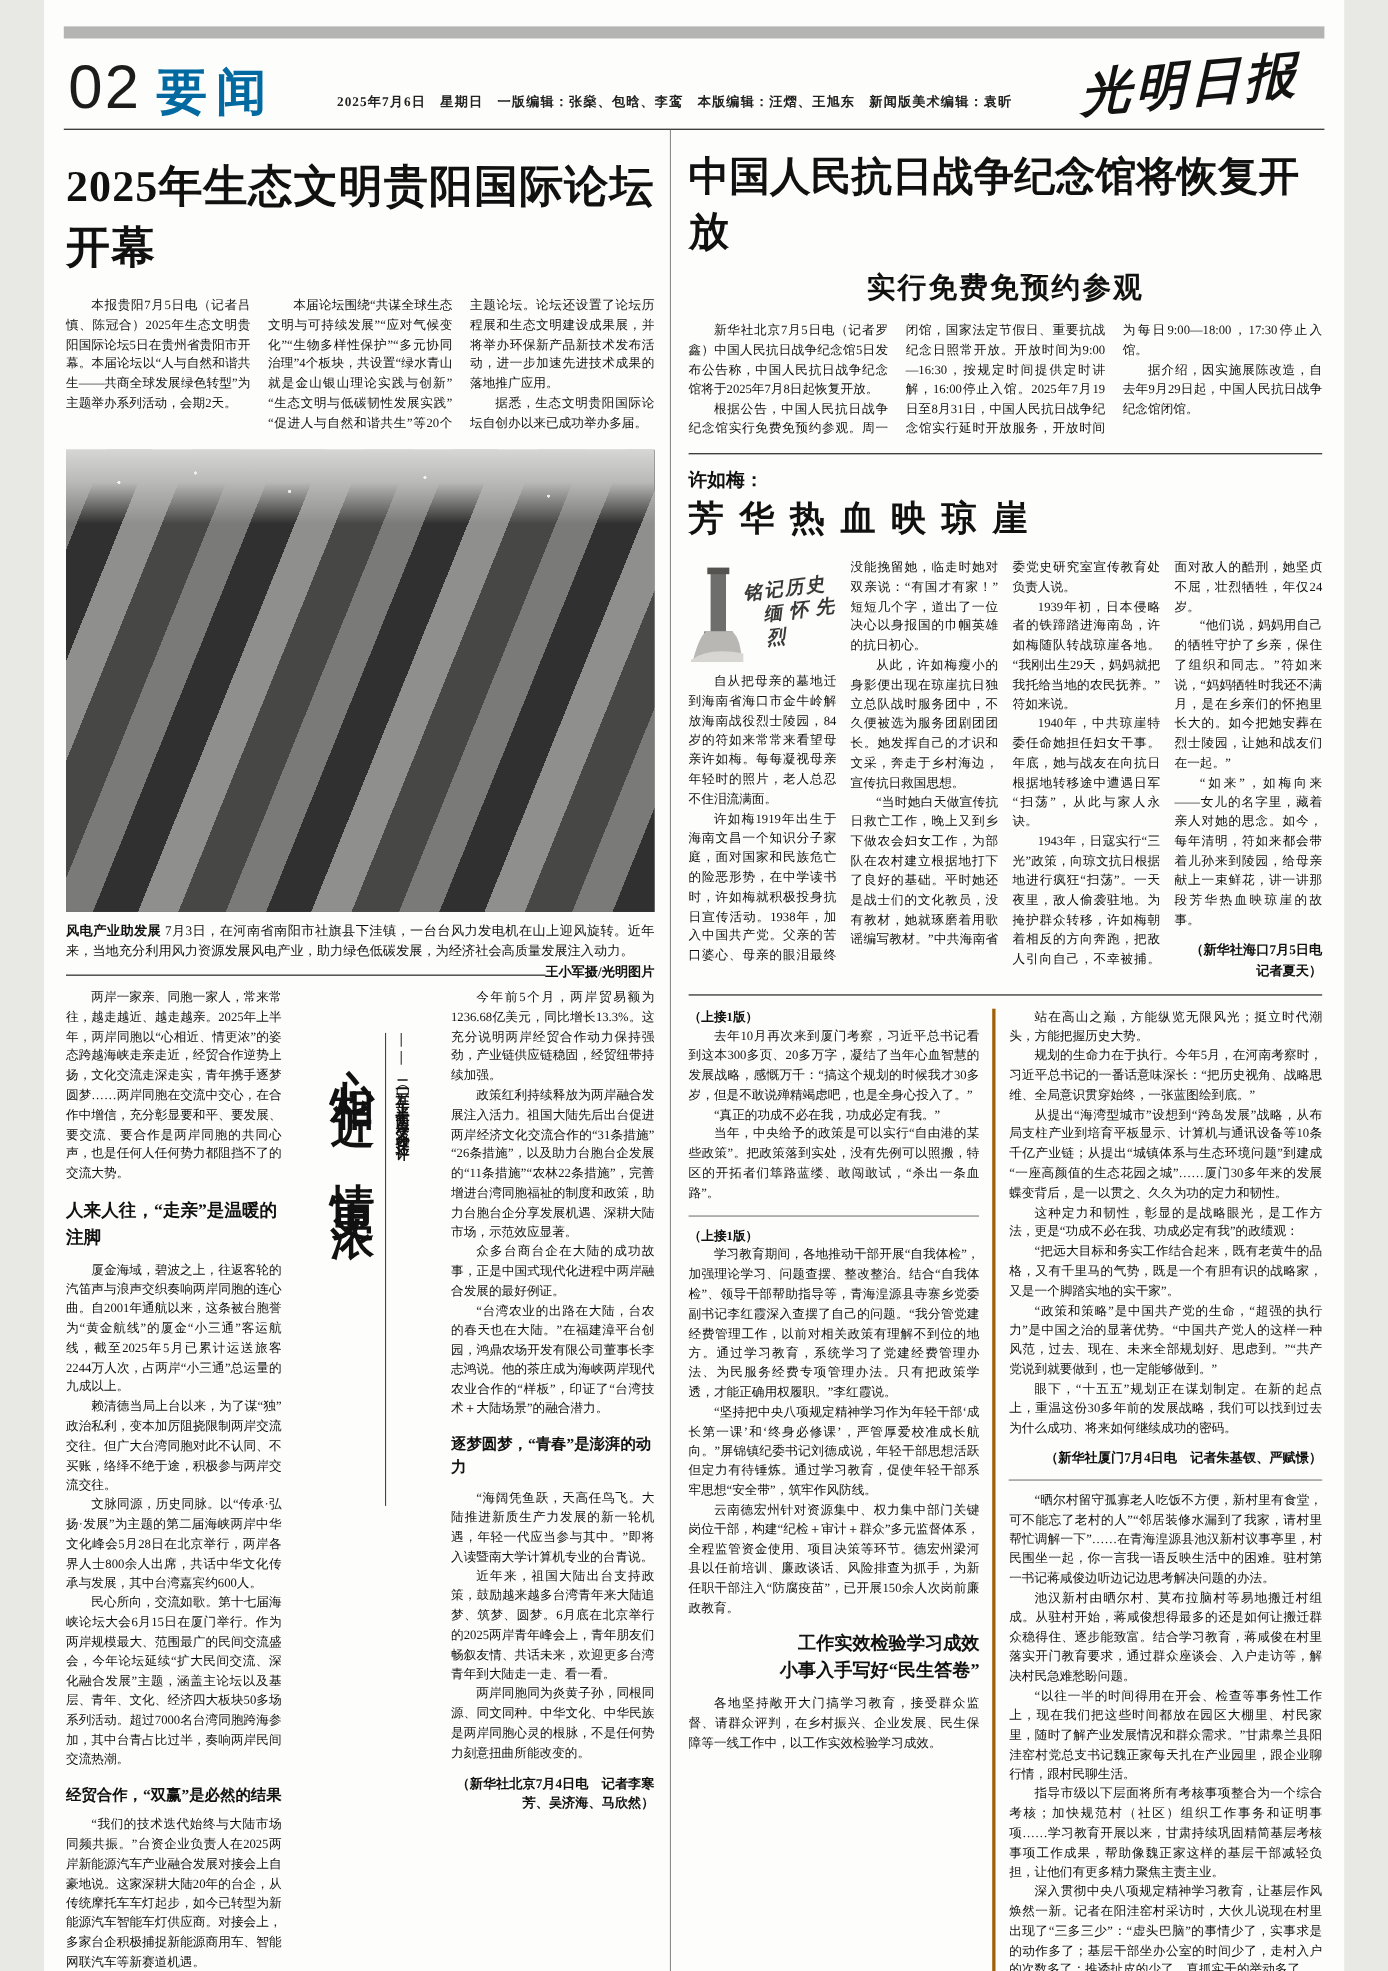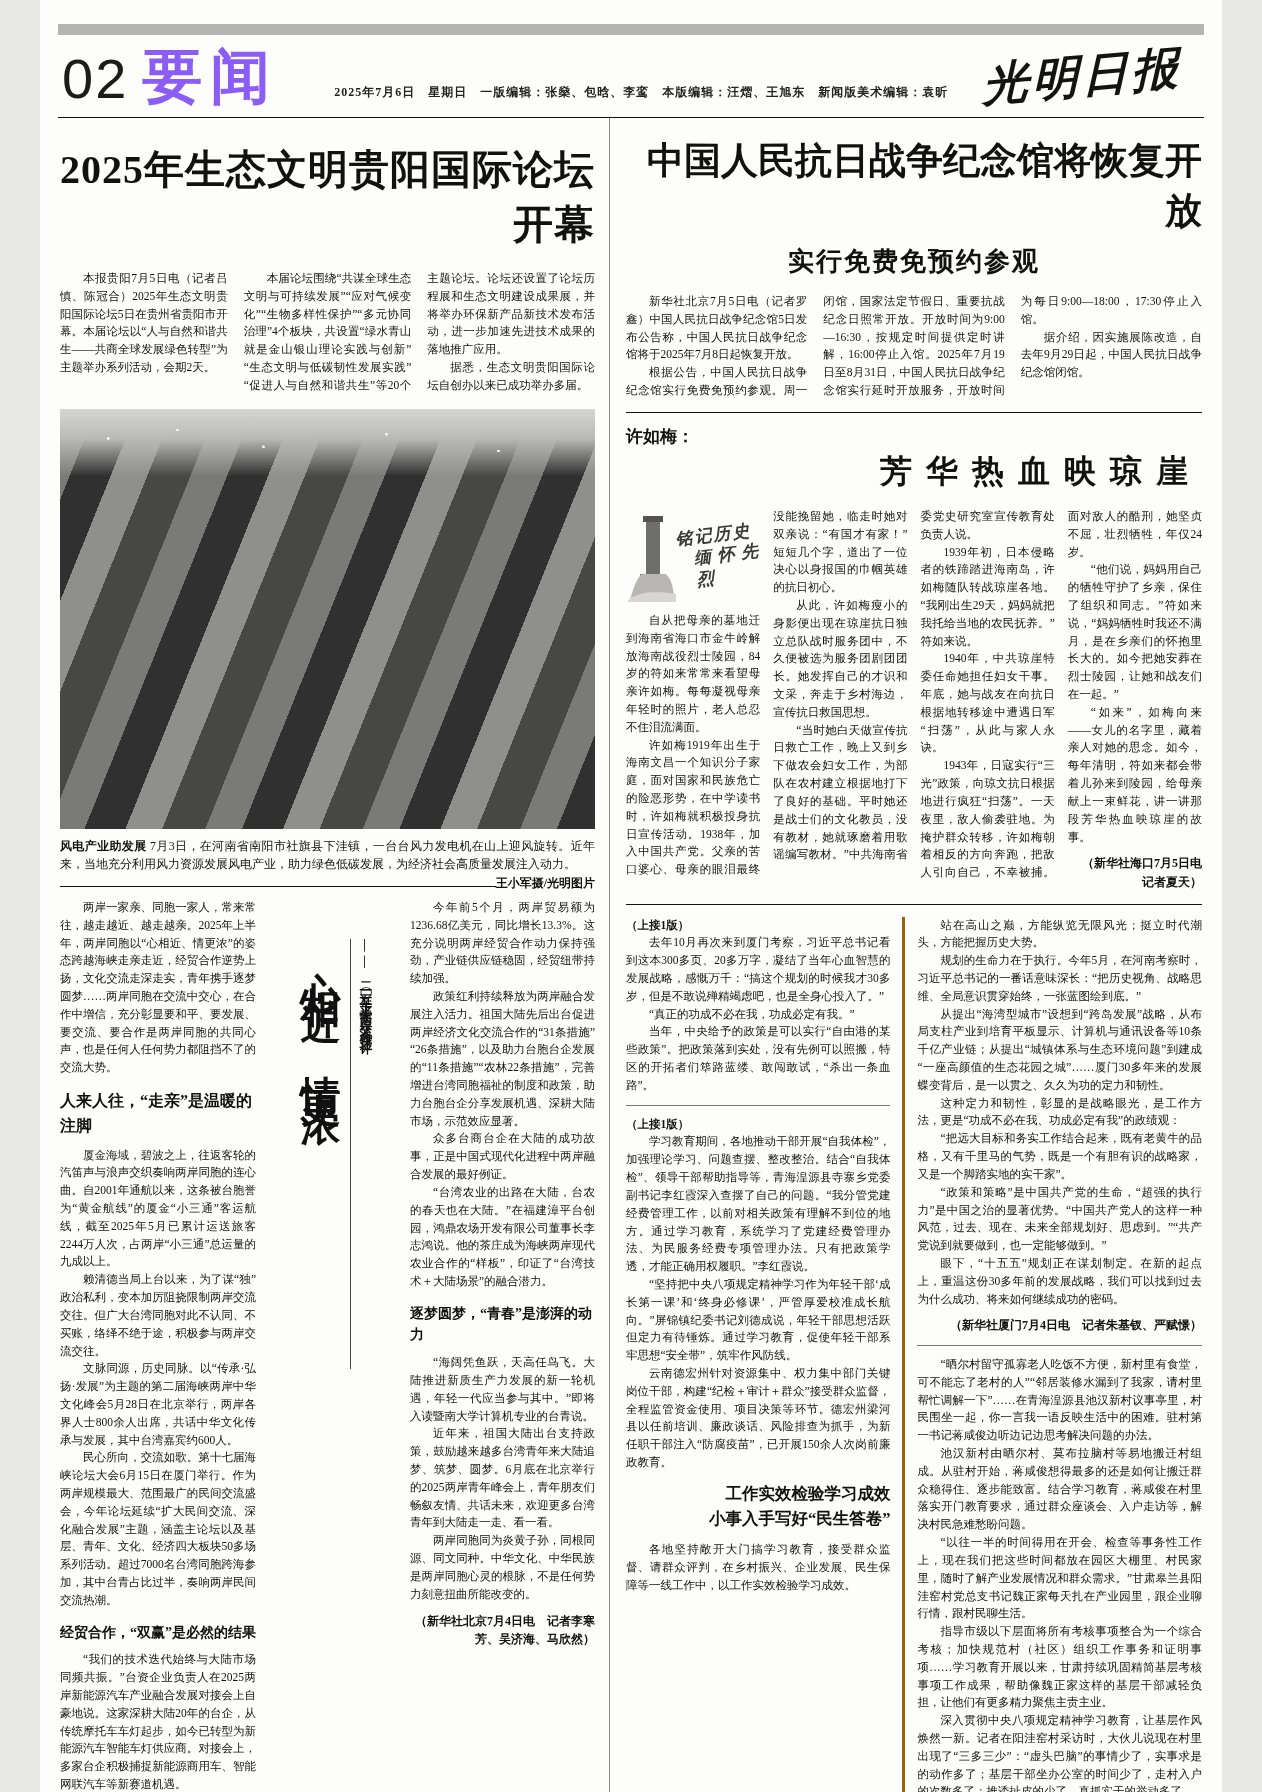--- a/index.html
+++ b/index.html
@@ -6,28 +6,28 @@
   html,body { background:#e8e8e4; }
   .page {
     width:1182px; height:1792px; margin:0 auto; background:#fdfdfb; color:#111;
     font-family:"Liberation Serif","DejaVu Serif",serif;
     overflow:hidden; position:relative; padding:0 18px;
   }
   
   .topbar { height:11px; background:#b4b4b2; margin-top:24px; }
   .masthead-row { display:flex; align-items:flex-end; padding:10px 4px 10px 4px; border-bottom:1.5px solid #111; }
   .page-num { font-family:"Liberation Sans","DejaVu Sans",sans-serif; font-size:56px; line-height:1; font-weight:400; color:#1c1c1c; letter-spacing:2px; }
-  .section-name { font-size:60px; line-height:1; font-weight:bold; color:#8b5cf6; margin-left:14px; letter-spacing:8px; }
+  .section-name { font-size:46px; line-height:1; font-weight:bold; color:#0369a1; margin-left:14px; letter-spacing:8px; }
   .dateline { font-size:12px; font-weight:bold; color:#222; margin-left:56px; padding-bottom:6px; letter-spacing:1px; }
   .masthead { margin-left:auto; font-size:46px; font-weight:bold; font-style:italic; transform:rotate(-5deg) skewX(-4deg); letter-spacing:4px; color:#131313; padding-right:18px; }
   
   .main { display:flex; align-items:stretch; }
   .col-left { width:552px; padding:10px 14px 0 2px; border-right:1px solid #8c8c8c; }
   .col-right { flex:1; padding:8px 2px 0 16px; }
-  h1.headline { text-align:right; font-weight:bold; }
+  h1.headline { text-align:left; font-weight:bold; }
   .guiyang-headline { font-size:40px; letter-spacing:1px; margin:14px 0 18px; }
   .memorial-headline { font-size:37px; letter-spacing:0; margin:10px 0 8px; }
   .memorial-sub { text-align:center; font-size:26px; font-weight:bold; margin:6px 0 14px; letter-spacing:2px; }
   .body3 { column-count:3; column-gap:16px; font-size:11.5px; line-height:1.55; text-align:justify; }
   .body4 { column-count:4; column-gap:13px; font-size:11.5px; line-height:1.55; text-align:justify; }
   p.para { text-indent:2em; margin:0; }
   
   .photo {
     margin-top:14px; height:420px; width:100%;
     background:
@@ -189,21 +189,21 @@
             <p class="para continued">（上接1版）</p>
             <p class="para">去年10月再次来到厦门考察，习近平总书记看到这本300多页、20多万字，凝结了当年心血智慧的发展战略，感慨万千：“搞这个规划的时候我才30多岁，但是不敢说殚精竭虑吧，也是全身心投入了。”</p>
             <p class="para">“真正的功成不必在我，功成必定有我。”</p>
             <p class="para">当年，中央给予的政策是可以实行“自由港的某些政策”。把政策落到实处，没有先例可以照搬，特区的开拓者们筚路蓝缕、敢闯敢试，“杀出一条血路”。</p>
           </article>
           <hr class="rule-light">
           <article>
             <p class="para continued">（上接1版）</p>
             <p class="para">学习教育期间，各地推动干部开展“自我体检”，加强理论学习、问题查摆、整改整治。结合“自我体检”、领导干部帮助指导等，青海湟源县寺寨乡党委副书记李红霞深入查摆了自己的问题。“我分管党建经费管理工作，以前对相关政策有理解不到位的地方。通过学习教育，系统学习了党建经费管理办法、为民服务经费专项管理办法。只有把政策学透，才能正确用权履职。”李红霞说。</p>
             <p class="para">“坚持把中央八项规定精神学习作为年轻干部‘成长第一课’和‘终身必修课’，严管厚爱校准成长航向。”屏锦镇纪委书记刘德成说，年轻干部思想活跃但定力有待锤炼。通过学习教育，促使年轻干部系牢思想“安全带”，筑牢作风防线。</p>
-            <p class="para">云南德宏州针对资源集中、权力集中部门关键岗位干部，构建“纪检＋审计＋群众”接受群众监督，全程监管资金使用、项目决策等环节。德宏州梁河县以任前培训、廉政谈话、风险排查为抓手，为新任职干部注入“防腐疫苗”，已开展150余人次岗前廉政教育。</p>
+            <p class="para">云南德宏州针对资源集中、权力集中部门关键岗位干部，构建“纪检＋审计＋群众”多元监督体系，全程监管资金使用、项目决策等环节。德宏州梁河县以任前培训、廉政谈话、风险排查为抓手，为新任职干部注入“防腐疫苗”，已开展150余人次岗前廉政教育。</p>
             <h3 class="study-subhead">
               <span>工作实效检验学习成效</span><br>
               <span>小事入手写好“民生答卷”</span>
             </h3>
             <p class="para">各地坚持敞开大门搞学习教育，接受群众监督、请群众评判，在乡村振兴、企业发展、民生保障等一线工作中，以工作实效检验学习成效。</p>
           </article>
         </div>
 
         <div class="q-right">
           <article>

